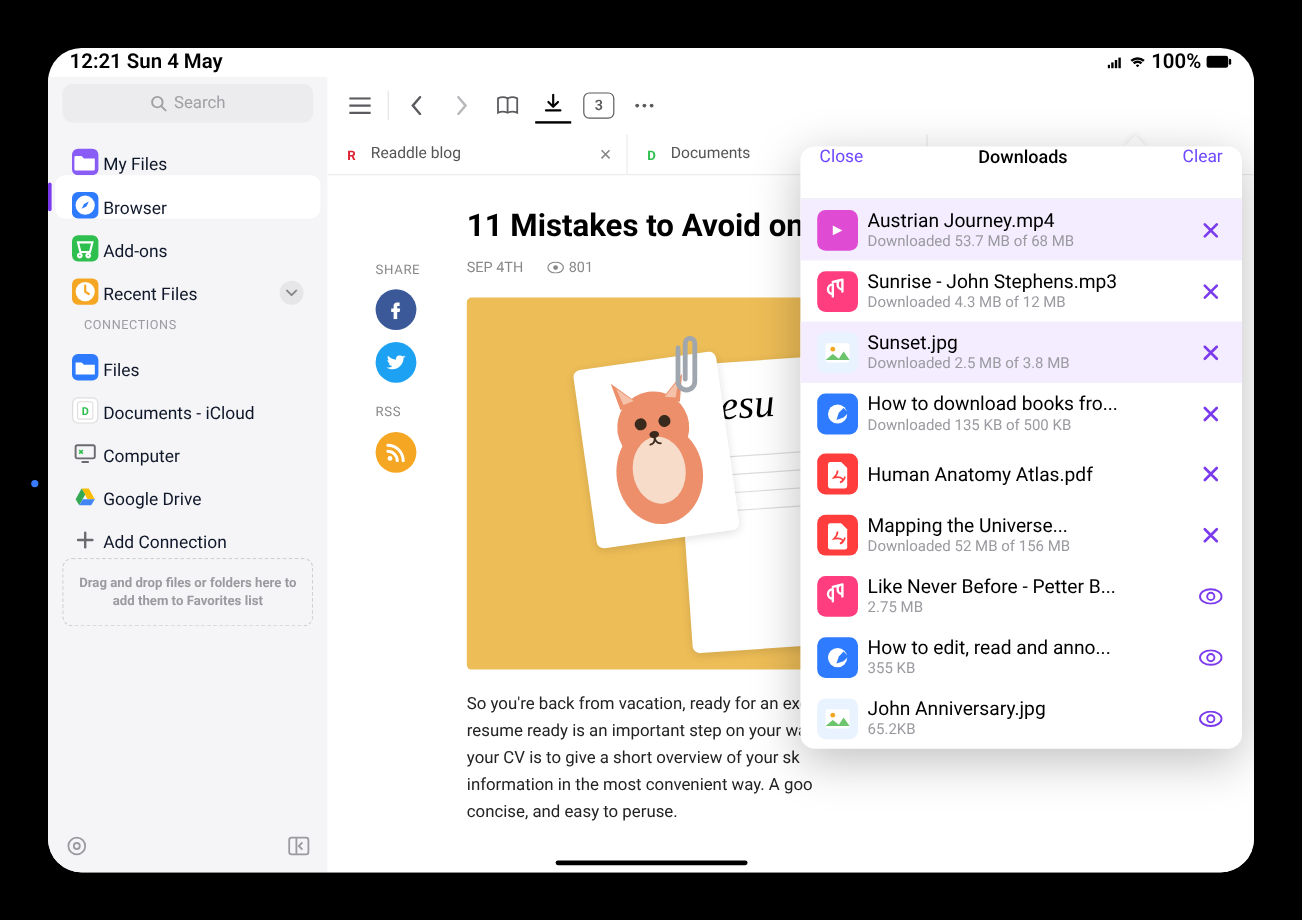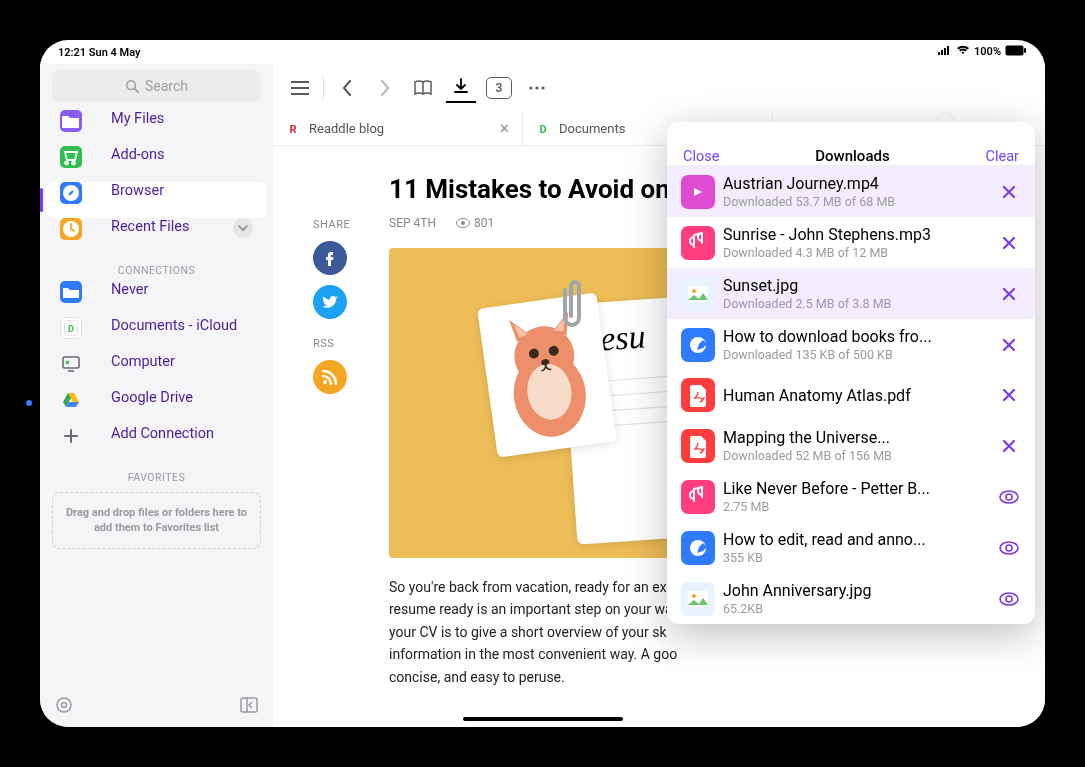--- a/index.html
+++ b/index.html
@@ -1,30 +1,30 @@
 <!DOCTYPE html>
 <html><head>
 <meta charset="utf-8">
 <style>
 *{box-sizing:border-box;margin:0;padding:0;font-family:-apple-system,BlinkMacSystemFont,"Segoe UI",Roboto,sans-serif;}
 body{background:#000;display:flex;justify-content:center;align-items:center;width:1085px;height:767px;}
 .device{width:1045px;height:727px;background:#000;border-radius:44px;padding:20px;position:relative;}
 .screen{width:100%;height:100%;background:#fff;border-radius:28px;overflow:hidden;position:relative;display:flex;flex-direction:column;}
-.statusbar{height:24px;display:flex;justify-content:space-between;align-items:center;padding:0 18px;font-size:11px;font-weight:600;color:#000;}
+.statusbar{height:24px;display:flex;justify-content:space-between;align-items:center;padding:0 18px;font-size:17px;font-weight:600;color:#000;}
 .statusbar .right{display:flex;align-items:flex-start;gap:4px;}
 .body{flex:1;display:flex;overflow:hidden;}
 .sidebar{width:233px;background:#f5f5f7;display:flex;flex-direction:column;padding:6px 0 0;position:relative;}
 .search{margin:0 12px 8px;height:32px;background:#ececee;border-radius:8px;display:flex;align-items:center;justify-content:center;color:#a0a0a4;font-size:14px;gap:6px;}
-.navitem{display:flex;align-items:flex-start;height:36px;padding:0 14px;font-size:14.5px;color:#4c1d95;gap:29px;border-radius:8px;margin:0 6px;cursor:pointer;}
+.navitem{display:flex;align-items:flex-end;height:36px;padding:0 14px;font-size:14.5px;color:#0f172a;gap:4px;border-radius:8px;margin:0 6px;cursor:pointer;}
 .navitem.active{background:#fff;position:relative;}
 .navitem.active::before{content:"";position:absolute;left:-6px;top:6px;bottom:6px;width:3px;background:#7c3aed;border-radius:2px;}
 .icn{width:22px;height:22px;display:flex;align-items:center;justify-content:center;flex-shrink:0;}
 .icn svg{width:22px;height:22px;}
 .chev{width:20px;height:20px;border-radius:50%;background:#e6e6e8;display:flex;align-items:center;justify-content:center;margin-left:auto;}
-.secthdr{font-size:10.5px;letter-spacing:.5px;color:#9a9aa0;padding:10px 30px 4px;text-transform:uppercase;text-align:center;}
+.secthdr{font-size:10.5px;letter-spacing:.5px;color:#9a9aa0;padding:10px 30px 4px;text-transform:uppercase;}
 .favdrop{margin:4px 12px;border:1px dashed #d0d0d4;border-radius:8px;padding:12px;font-size:11px;color:#9a9aa0;text-align:center;line-height:1.4;font-weight:bold;}
 .sidebottom{margin-top:auto;display:flex;justify-content:space-between;padding:8px 14px;}
 .main{flex:1;display:flex;flex-direction:column;position:relative;background:#fff;}
 .toolbar{height:48px;display:flex;align-items:center;padding:0 12px;gap:8px;}
 .tbtn{width:30px;height:30px;display:flex;align-items:center;justify-content:center;color:#5b5b5f;cursor:pointer;}
 .vsep{width:1px;height:24px;background:#e3e3e6;}
 .addr{flex:1;height:36px;background:#f0f0f2;border-radius:10px;display:flex;align-items:center;padding:0 14px;color:#9a9aa0;font-size:14.5px;}
 .tabcnt{width:26px;height:22px;border:1.5px solid #5b5b5f;border-radius:5px;display:flex;align-items:center;justify-content:center;font-size:12px;font-weight:600;}
 .tabs{display:flex;height:34px;border-bottom:1px solid #ececee;}
 .tab{width:250px;display:flex;align-items:center;padding:0 12px;font-size:13px;color:#555;border-right:1px solid #ececee;gap:8px;position:relative;}
@@ -33,21 +33,21 @@
 .sharecol{width:50px;padding-top:48px;}
 .sharecol .lbl{font-size:11px;color:#888;letter-spacing:.5px;margin-bottom:10px;}
 .sh{width:34px;height:34px;border-radius:50%;margin:10px 0;display:flex;align-items:center;justify-content:center;color:#fff;}
 .article{flex:1;}
 .article h1{font-size:26px;font-weight:700;margin:4px 0 12px;color:#000;}
 .metarow{font-size:12px;color:#888;display:flex;gap:20px;align-items:center;margin-bottom:18px;}
 .hero{width:310px;height:310px;background:#edbd57;border-radius:4px;position:relative;overflow:hidden;}
 .paper{position:absolute;background:#fff;border-radius:6px;box-shadow:0 2px 8px rgba(0,0,0,.12);}
 .article p{font-size:14px;line-height:1.6;color:#222;margin-top:18px;max-width:320px;}
 .dlpanel{position:absolute;top:58px;right:10px;width:368px;max-height:560px;background:#fff;border-radius:12px;box-shadow:0 10px 40px rgba(0,0,0,.25);display:flex;flex-direction:column;overflow:hidden;z-index:50;}
-.dlhdr{height:44px;display:flex;align-items:flex-end;justify-content:space-between;padding:0 16px;border-bottom:1px solid #f0f0f2;}
+.dlhdr{height:44px;display:flex;align-items:flex-start;justify-content:space-between;padding:0 16px;border-bottom:1px solid #f0f0f2;}
 .dlhdr .ttl{font-size:15px;font-weight:500;}
 .dlhdr .link{color:#6d47ff;font-size:14.5px;cursor:pointer;}
 .dlrow{display:flex;align-items:center;padding:8px 14px;gap:8px;cursor:pointer;}
 .dlrow.hl{background:#f3edff;}
 .ficn{width:34px;height:34px;border-radius:7px;display:flex;align-items:center;justify-content:center;flex-shrink:0;}
 .dlinfo{flex:1;min-width:0;}
 .dlname{font-size:16px;color:#000;white-space:nowrap;overflow:hidden;text-overflow:ellipsis;}
 .dlsub{font-size:12.5px;color:#9a9aa0;margin-top:1px;}
 .dlact{width:24px;color:#7c3aed;display:flex;align-items:center;justify-content:center;}
 .homebar{position:absolute;bottom:6px;left:50%;transform:translateX(-50%);width:160px;height:4px;background:#000;border-radius:3px;}
@@ -99,36 +99,36 @@
 
         <div id="navlist">
             <div class="navitem">
               <div class="icn" style="background:#8a5cf6;border-radius:5px;">
                 <svg viewBox="0 0 22 22">
                   <path d="M3 6h5l2 2h9v9a1 1 0 0 1-1 1H3a1 1 0 0 1-1-1V7a1 1 0 0 1 1-1z" fill="#fff"></path>
                 </svg>
               </div>
               <span>My Files</span>
             </div>
-            <div class="navitem">
-              <div class="icn" style="background:#2fbf4e;border-radius:5px;">
-                <svg viewBox="0 0 22 22">
-                  <path d="M5 6h12l-2 8H7z M8 17a1.5 1.5 0 1 0 0 .01 M15 17a1.5 1.5 0 1 0 0 .01" fill="none" stroke="#fff" stroke-width="1.8"></path>
-                </svg>
-              </div>
-              <span>Add-ons</span>
-            </div>
             <div class="navitem active">
               <div class="icn" style="background:#2f7bff;border-radius:5px;">
                 <svg viewBox="0 0 22 22">
                   <circle cx="11" cy="11" r="8" fill="#fff"></circle>
                   <path d="M14 8 L10 10 L8 14 L12 12 Z" fill="#2f7bff"></path>
                 </svg>
               </div>
               <span>Browser</span>
+            </div>
+            <div class="navitem">
+              <div class="icn" style="background:#2fbf4e;border-radius:5px;">
+                <svg viewBox="0 0 22 22">
+                  <path d="M5 6h12l-2 8H7z M8 17a1.5 1.5 0 1 0 0 .01 M15 17a1.5 1.5 0 1 0 0 .01" fill="none" stroke="#fff" stroke-width="1.8"></path>
+                </svg>
+              </div>
+              <span>Add-ons</span>
             </div>
             <div class="navitem">
               <div class="icn" style="background:#f5a623;border-radius:5px;">
                 <svg viewBox="0 0 22 22">
                   <circle cx="11" cy="11" r="8" fill="#fff"></circle>
                   <path d="M11 6v5l3 2" fill="none" stroke="#f5a623" stroke-width="1.8" stroke-linecap="round"></path>
                 </svg>
               </div>
               <span>Recent Files</span>
               <span class="chev">
@@ -139,21 +139,21 @@
             </div>
           </div>
         <div class="secthdr">CONNECTIONS</div>
         <div id="connlist">
             <div class="navitem">
               <div class="icn" style="background:#2f7bff;border-radius:5px;">
                 <svg viewBox="0 0 22 22">
                   <path d="M3 7h5l2 2h9v8H3z" fill="#fff"></path>
                 </svg>
               </div>
-              <span>Never</span>
+              <span>Files</span>
             </div>
             <div class="navitem">
               <div class="icn" style="background:#ffffff;border-radius:5px;border:1px solid #ddd;">
                 <svg viewBox="0 0 22 22">
                   <rect x="4" y="3" width="14" height="16" rx="2" fill="#fff" stroke="#ddd"></rect>
                   <text x="11" y="15" text-anchor="middle" font-size="10" fill="#2fbf4e" font-weight="700">D</text>
                 </svg>
               </div>
               <span>Documents - iCloud</span>
             </div>
@@ -180,21 +180,20 @@
             <div class="navitem">
               <div class="icn" style="background:transparent;border-radius:5px;">
                 <svg viewBox="0 0 22 22">
                   <line x1="11" y1="5" x2="11" y2="17" stroke="#6a6a70" stroke-width="2" stroke-linecap="round"></line>
                   <line x1="5" y1="11" x2="17" y2="11" stroke="#6a6a70" stroke-width="2" stroke-linecap="round"></line>
                 </svg>
               </div>
               <span>Add Connection</span>
             </div>
           </div>
-        <div class="secthdr">FAVORITES</div>
         <div class="favdrop">Drag and drop files or folders here to add them to Favorites list</div>
 
         <div class="sidebottom">
           <span>
             <svg width="20" height="20" viewBox="0 0 20 20">
                 <circle cx="10" cy="10" r="7" fill="none" stroke="#9a9aa0" stroke-width="1.5"></circle>
                 <circle cx="10" cy="10" r="2.5" fill="none" stroke="#9a9aa0" stroke-width="1.5"></circle>
               </svg>
           </span>
           <span>

